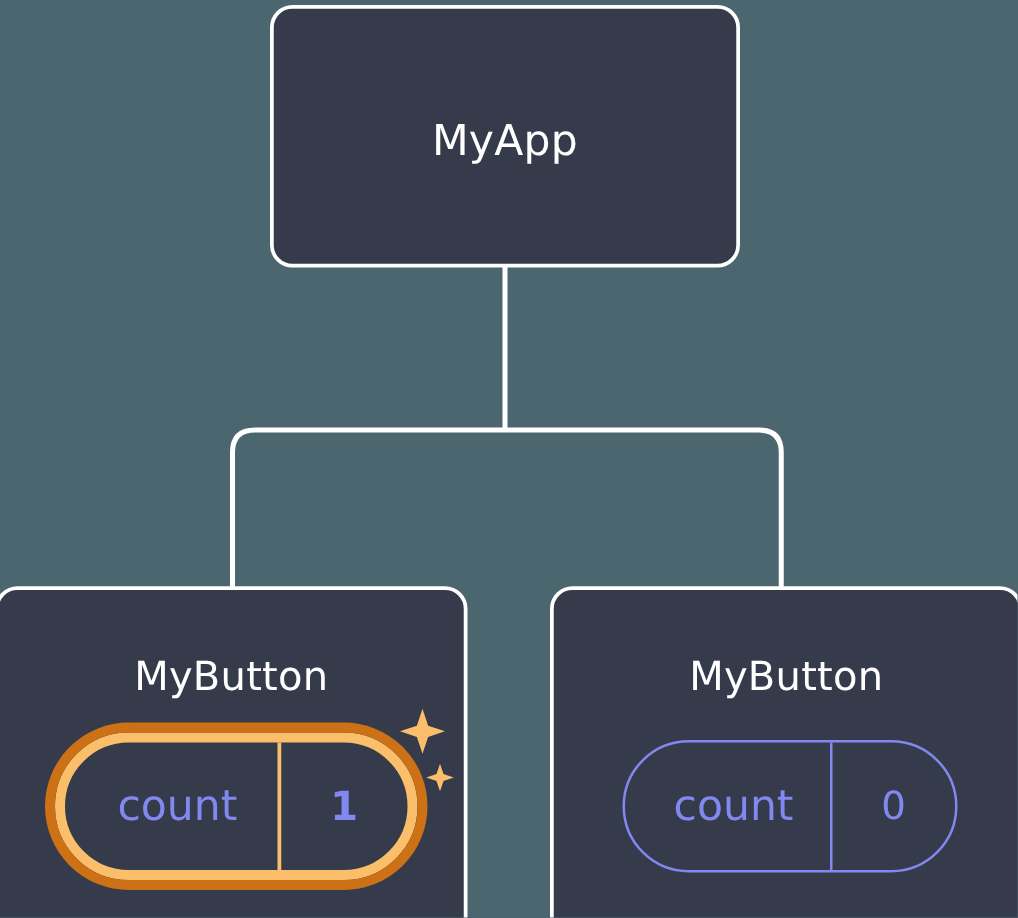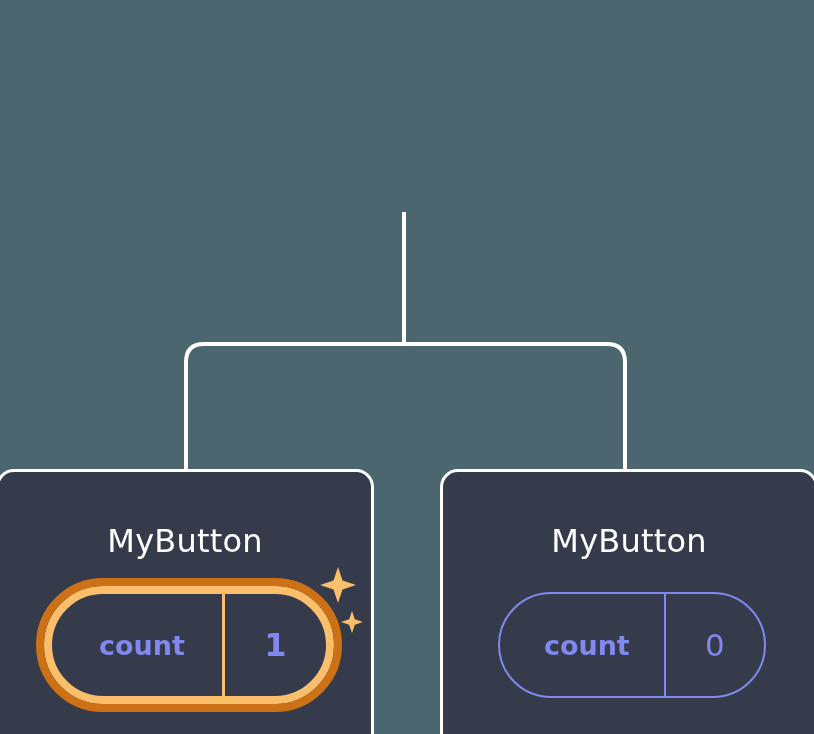--- a/index.html
+++ b/index.html
@@ -126,22 +126,22 @@
   .state-pill.highlight .pill-divider {
     background: #fbbf6b;
     width: 3px;
   }
 
   .pill-key {
     flex: 0 0 62%;
     display: flex;
     align-items: center;
     justify-content: center;
-    font-size: 27px;
-    font-weight: 700;
+    font-size: 34px;
+    font-weight: 400;
     padding-left: 10px;
     box-sizing: border-box;
   }
   .pill-divider {
     flex: 0 0 auto;
     align-self: stretch;
   }
   .pill-val {
     flex: 1 1 auto;
     display: flex;
@@ -166,20 +166,23 @@
 </head>
 <body>
 
 <div id="stage">
 
   <svg id="connectors" viewBox="0 0 814 734" width="814" height="734" aria-hidden="true">
     <path d="M 404 212 L 404 344" fill="none" stroke="#ffffff" stroke-width="4" stroke-linecap="butt"></path>
     <path d="M 186 471 L 186 362 Q 186 344 204 344 L 607 344 Q 625 344 625 362 L 625 471" fill="none" stroke="#ffffff" stroke-width="4" stroke-linecap="butt"></path>
   </svg>
 
+  <div class="node node-root">
+    <div class="node-title">MyApp</div>
+  </div>
 
   <div class="node node-child-left">
     <div class="node-title">MyButton</div>
 
     <div class="state-pill highlight">
       <div class="pill-key">count</div>
       <div class="pill-divider"></div>
       <div class="pill-val">1</div>
     </div>
 

